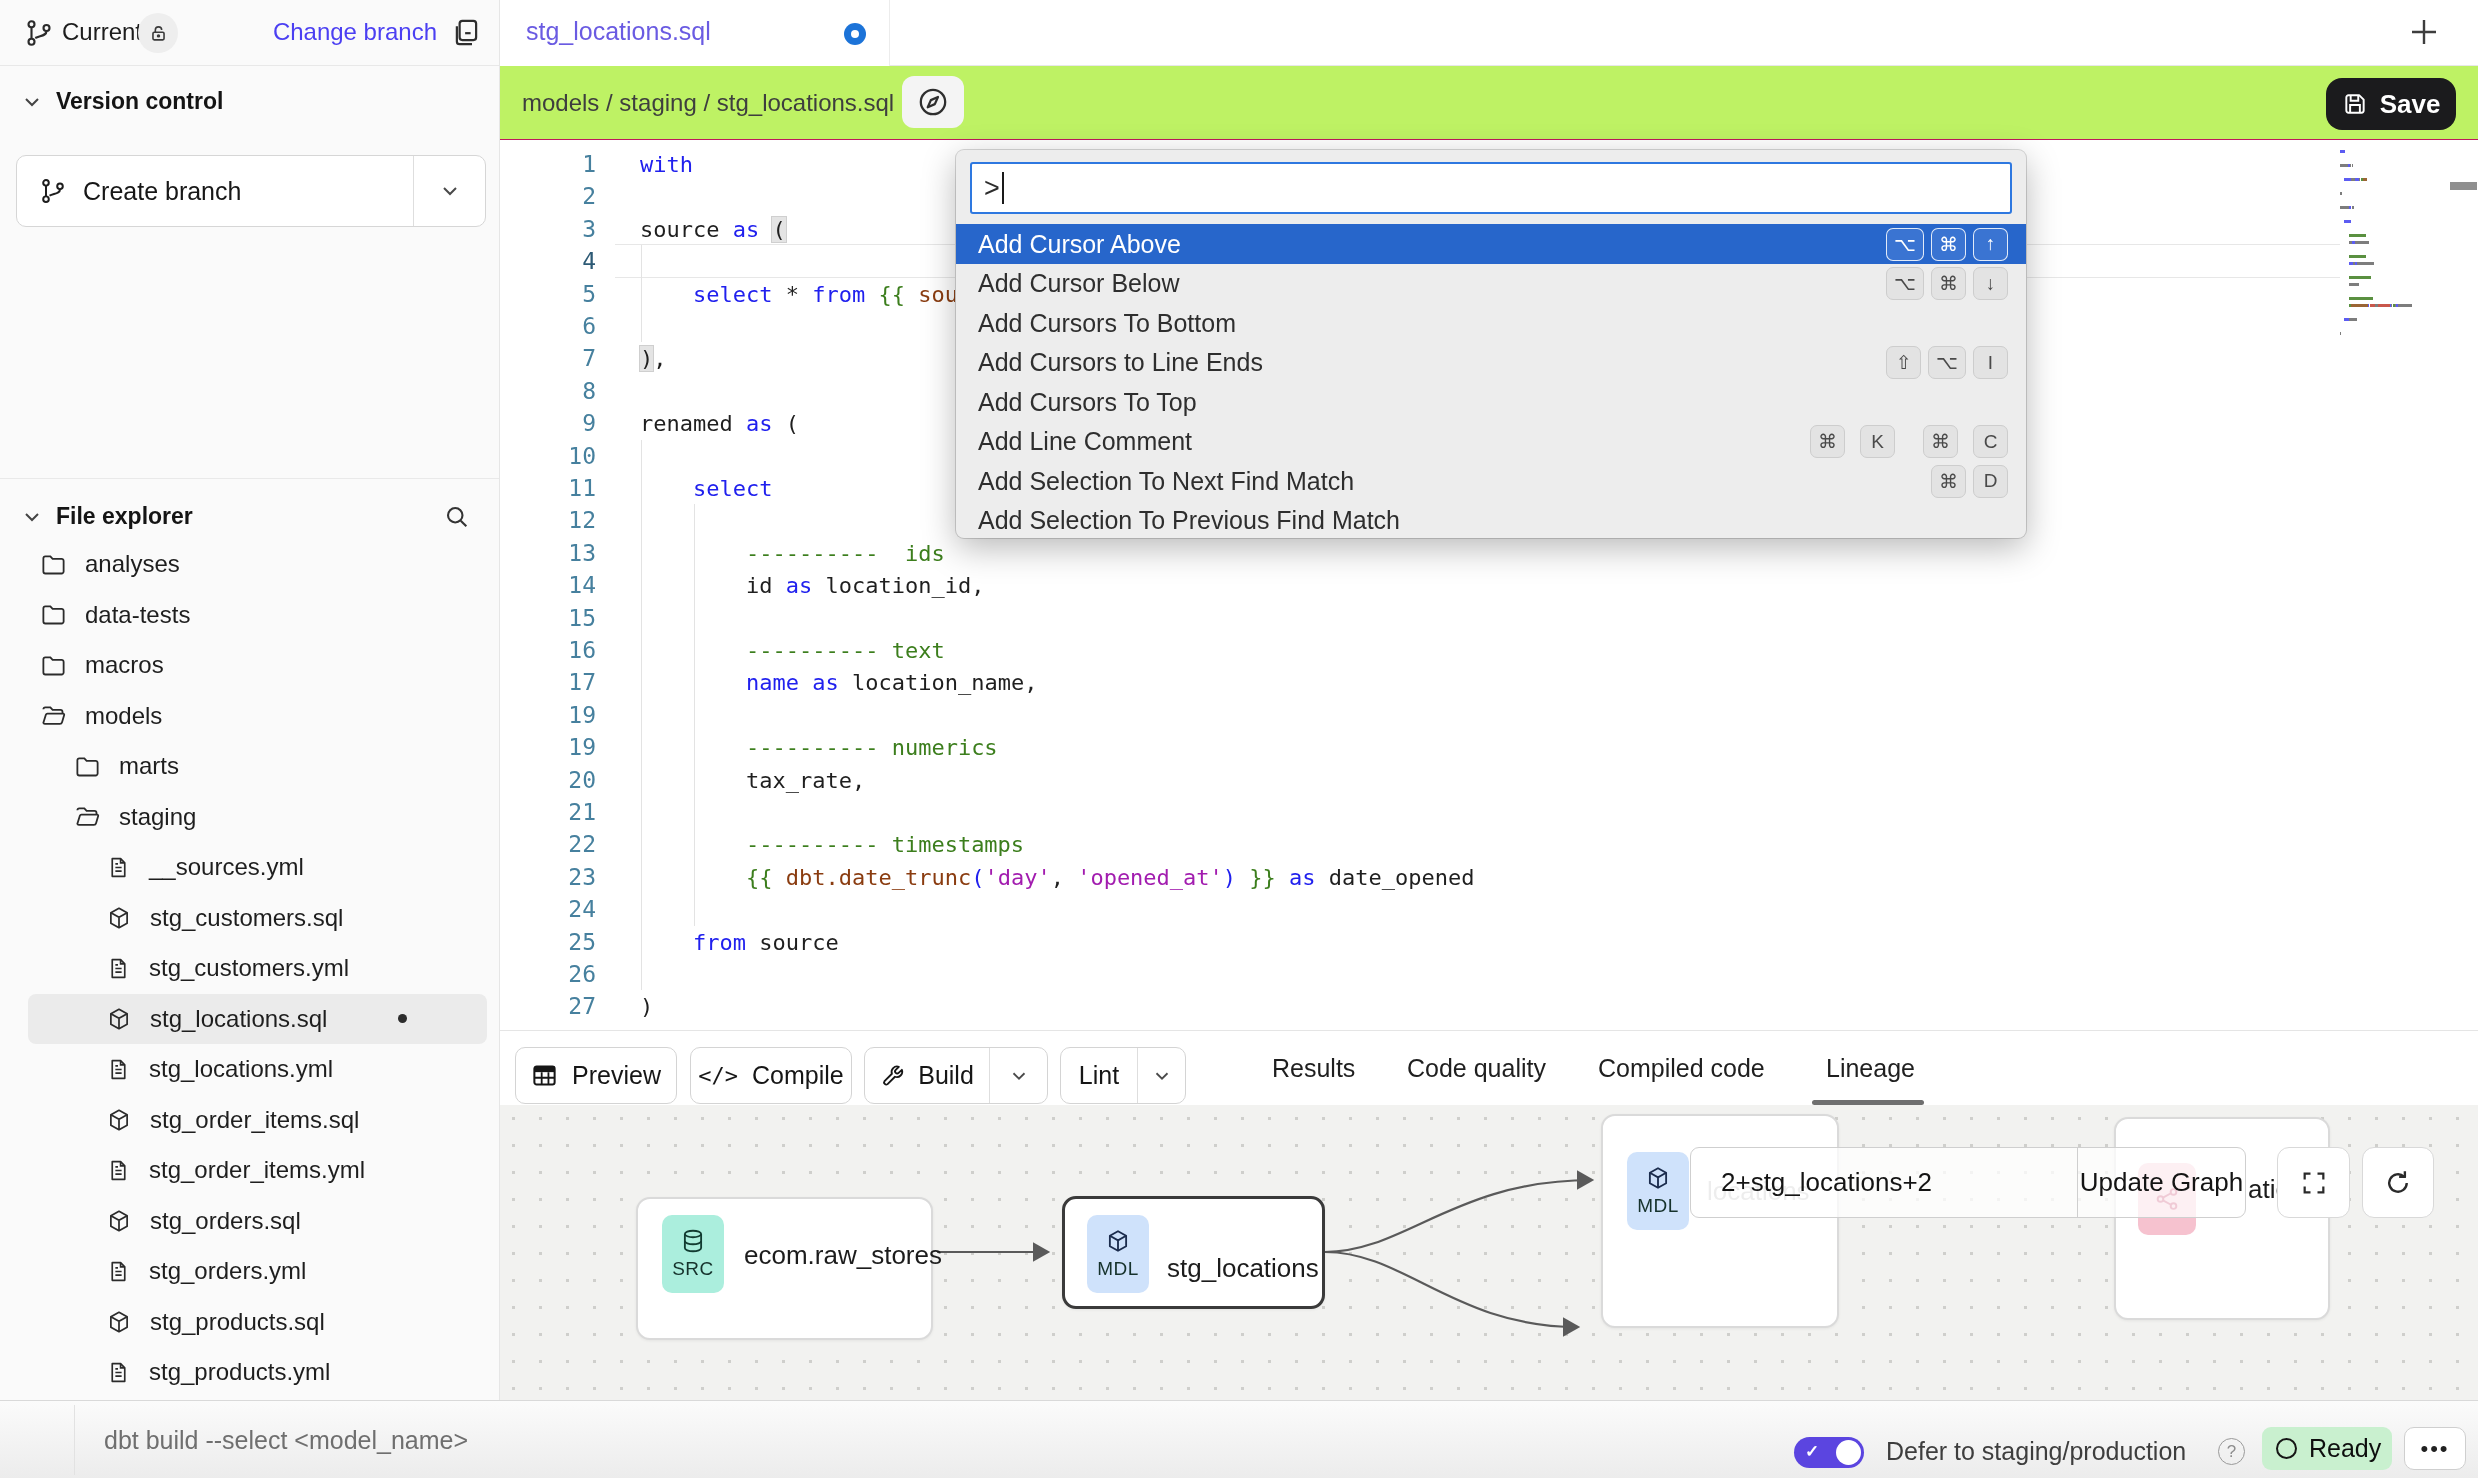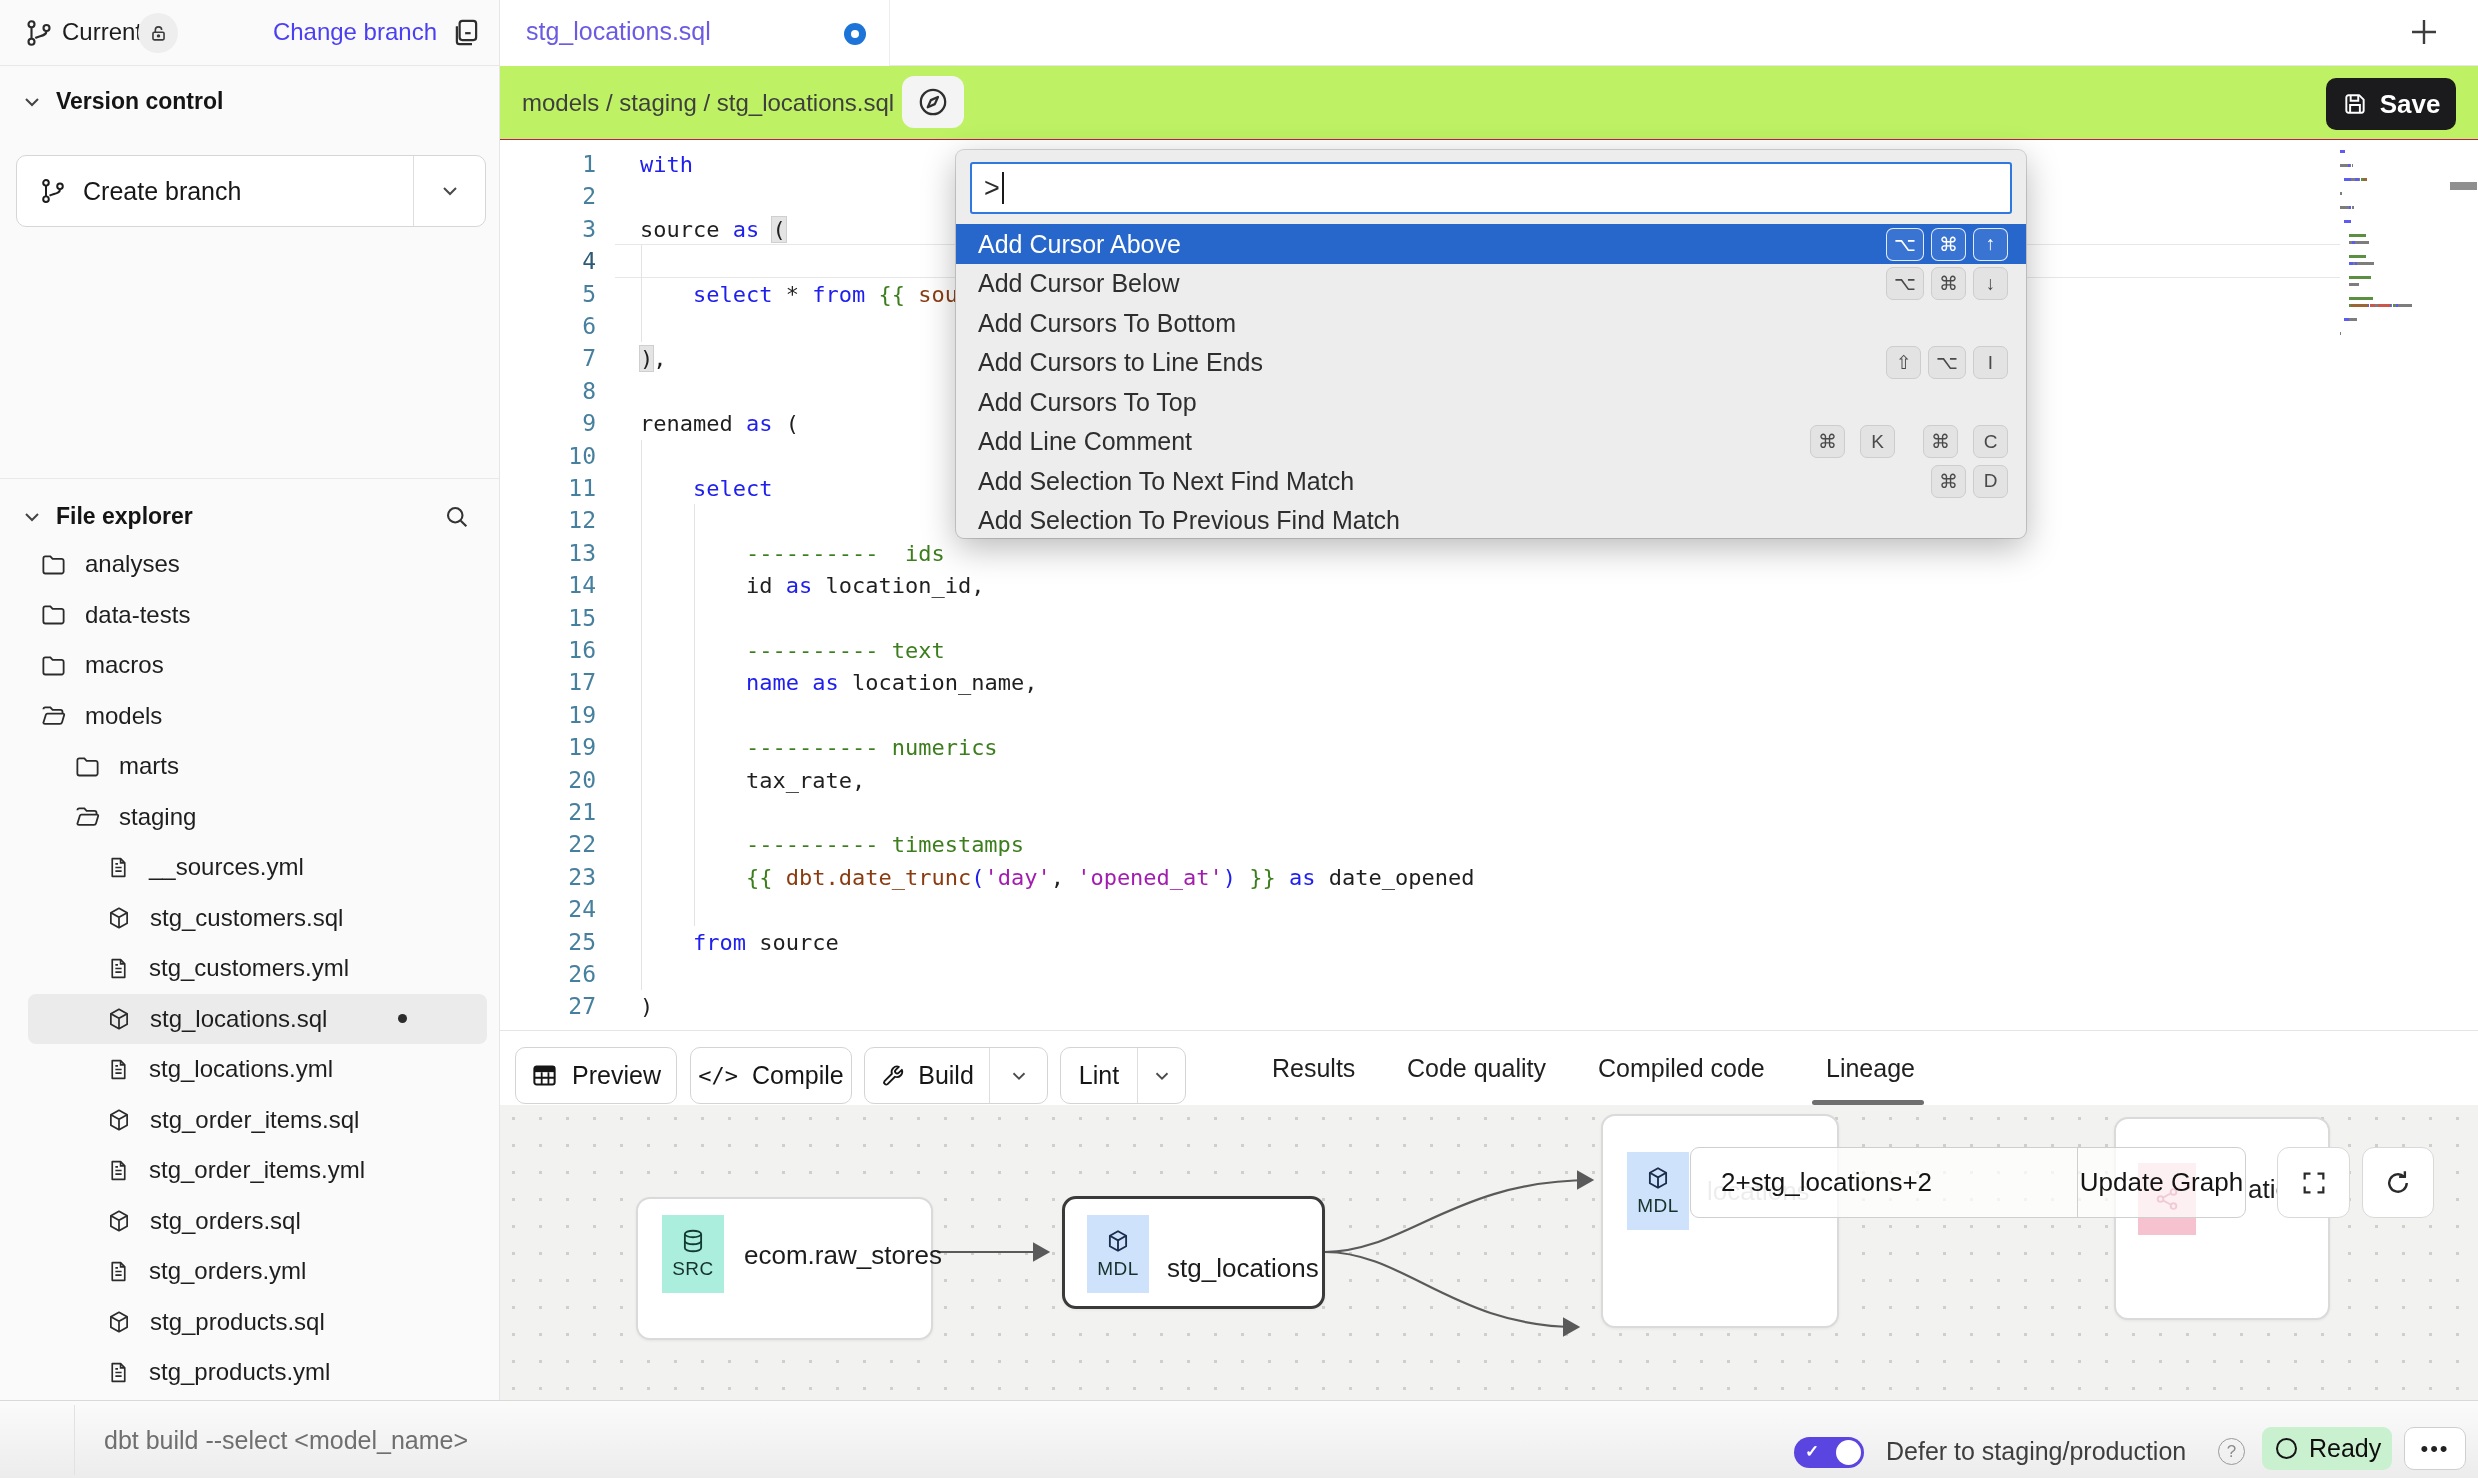--- a/index.html
+++ b/index.html
@@ -37,21 +37,21 @@
   #active-tab { position:absolute; left:0; top:0; width:390px; height:66px; background:#fff; border-right:1px solid #ececec; }
   #active-tab .tab-label { position:absolute; left:26px; top:17px; font-size:25px; font-weight:500; color:#6a5be2; }
   .unsaved-dot { position:absolute; left:344px; top:23px; width:22px; height:22px; border-radius:50%; background:#1c73d8; }
   .unsaved-dot::after { content:""; position:absolute; left:7px; top:7px; width:8px; height:8px; border-radius:50%; background:#fff; }
   #new-tab-btn { position:absolute; right:36px; top:14px; }
 
   #crumbrow { position:absolute; left:0; top:66px; width:100%; height:74px; border-bottom:1px solid #be185d; background:#bef264; }
   #breadcrumb { position:absolute; left:22px; top:0; line-height:74px; font-size:24px; color:#3e3e3e; }
   #compass-box { position:absolute; left:402px; top:10px; width:62px; height:52px; background:#f4f4f4; border-radius:12px; display:flex; align-items:center; justify-content:center; }
 
-  #save-btn { position:absolute; left:2326px; top:78px; width:130px; height:52px; background:#1b1b1d; border-radius:10px; display:flex; align-items:center; justify-content:center; gap:12px; color:#fff; font-size:26px; font-weight:600; z-index:30; }
+  #save-btn { position:absolute; left:2326px; top:78px; width:130px; height:52px; background:#1b1b1d; border-radius:16px; display:flex; align-items:center; justify-content:center; gap:12px; color:#fff; font-size:26px; font-weight:600; z-index:30; }
 
   
   #editor { position:absolute; left:0; top:140px; width:100%; height:890px; background:#fff; font-family:"DejaVu Sans Mono", monospace; }
   .code-line { position:absolute; left:0; height:33px; width:100%; white-space:pre; }
   .code-line .ln { position:absolute; left:0; width:96px; text-align:right; font-size:23px; color:#46809e; line-height:33px; }
   .code-line .ltxt { position:absolute; left:140px; font-size:22px; line-height:33px; color:#1f1f1f; }
   .tk-kw { color:#2020ee; }
   .tk-cm { color:#3c7e1d; }
   .tk-jj { color:#3c7e1d; }
   .tk-jv { color:#8a3c10; }
@@ -80,21 +80,21 @@
   #panel-toolbar { position:absolute; left:0; top:1030px; width:100%; height:75px; background:#fff; border-top:1px solid #e5e5e5; }
   .tool-btn { position:absolute; top:16px; height:57px; background:#fff; border:1px solid #d4d4d4; border-radius:10px; display:flex; align-items:center; justify-content:center; gap:14px; font-size:25px; font-weight:500; color:#161616; }
   .tool-btn .chev-seg { height:100%; border-left:1px solid #dedede; display:flex; align-items:center; justify-content:center; }
   .panel-tab { position:absolute; top:0; height:75px; line-height:75px; font-size:25px; color:#1f1f1f; }
   #lineage-underline { position:absolute; left:1312px; top:1100px; width:112px; height:5px; background:#6f6f6f; border-radius:3px; }
 
   
   #canvas { position:absolute; left:0; top:1105px; width:1978px; height:295px; background:#f2f2f0; background-image:radial-gradient(#cfcfcc 1.5px, transparent 1.6px); background-size:27px 27px; overflow:hidden; }
   .node { position:absolute; background:#fff; border:2px solid #dadada; border-radius:14px; box-shadow:0 1px 3px rgba(0,0,0,.06); }
   .node.selected { border:3.5px solid #3a3a3a; }
-  .node-icon { position:absolute; border-radius:0; display:flex; flex-direction:column; align-items:center; justify-content:center; gap:4px; }
+  .node-icon { position:absolute; border-radius:10px; display:flex; flex-direction:column; align-items:center; justify-content:center; gap:4px; }
   .node-icon .itype { font-size:19px; color:#16322c; letter-spacing:.5px; }
   .node-label { position:absolute; font-size:26px; color:#1c1c1c; white-space:nowrap; }
   #graph-overlay { position:absolute; left:1190px; top:42px; width:556px; height:71px; background:rgba(255,255,255,.75); border:1px solid #cfcfcf; border-radius:9px; display:flex; z-index:6; }
   #graph-overlay .inp { flex:1; display:flex; align-items:center; padding-left:30px; font-size:26px; color:#141414; }
   #graph-overlay .upd { width:168px; border-left:1px solid #cfcfcf; display:flex; align-items:center; justify-content:center; font-size:26px; color:#141414; }
   .canvas-btn { position:absolute; top:42px; height:71px; background:#fff; border:1px solid #d9d9d9; border-radius:12px; display:flex; align-items:center; justify-content:center; z-index:6; }
   .ghost-label { position:absolute; font-size:26px; color:#b9b9b9; white-space:nowrap; }
 
   
   #statusbar { position:absolute; left:0; top:1400px; width:2478px; height:78px; background:linear-gradient(180deg,#fbfbfb,#ececec); border-top:1px solid #d9d9d9; }

